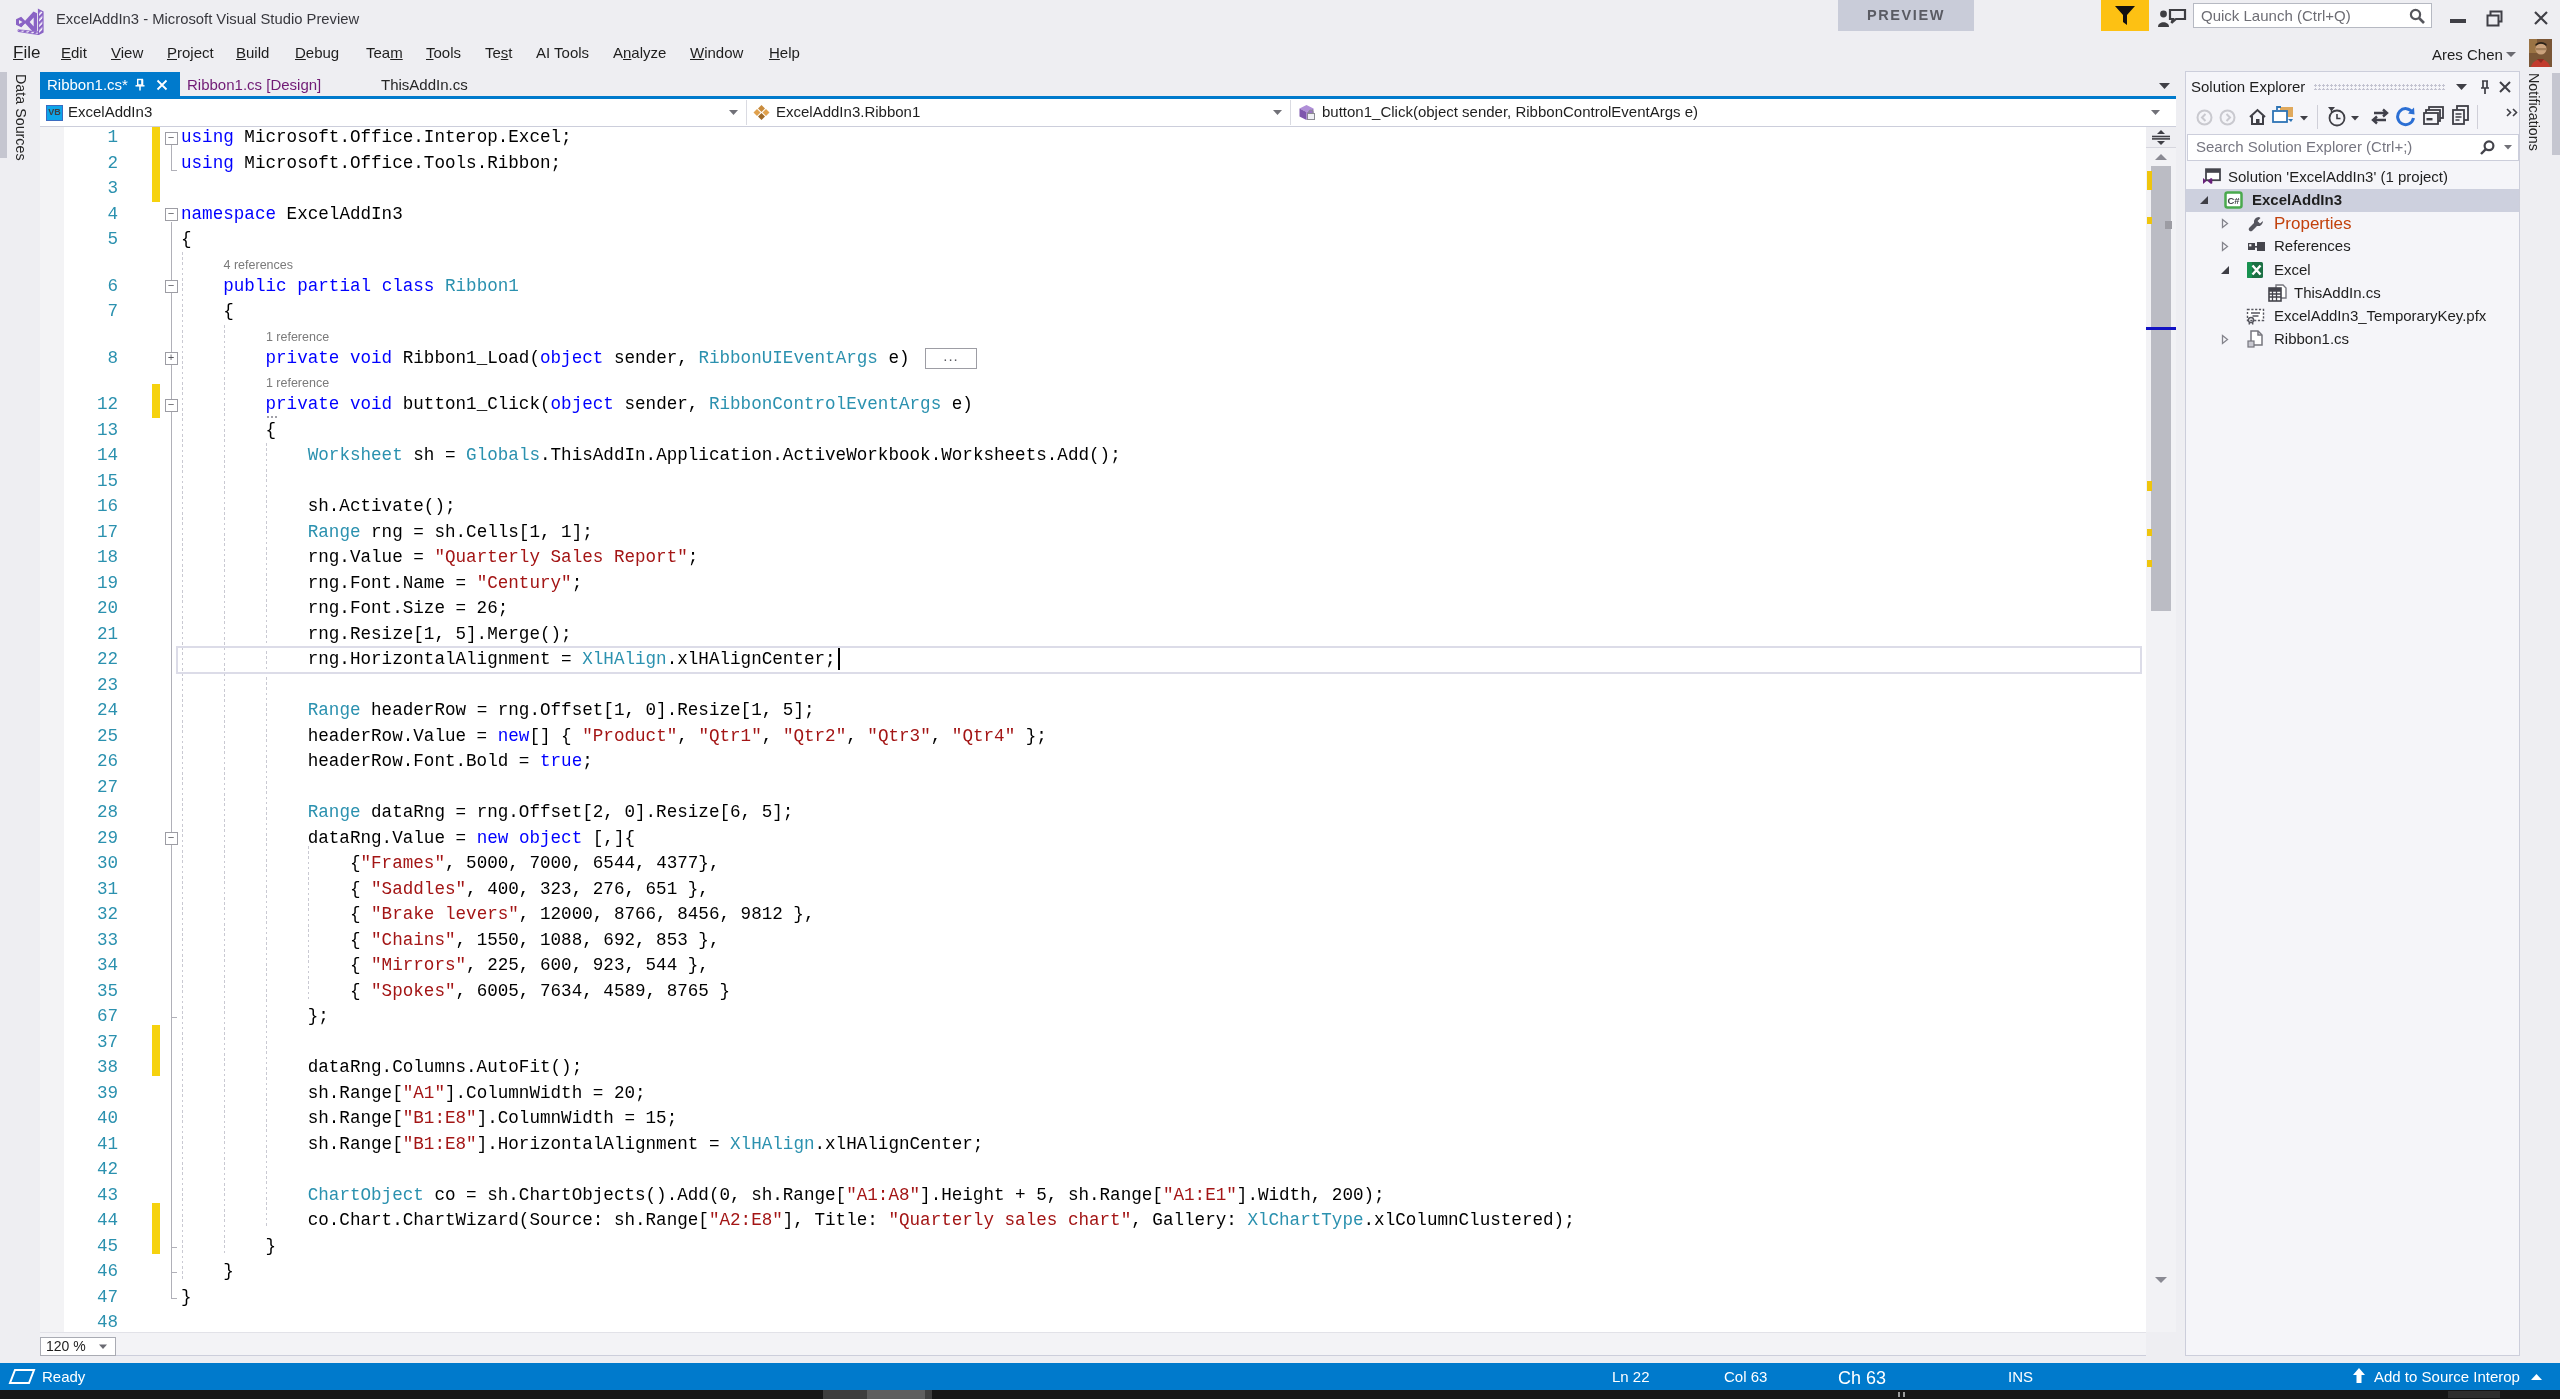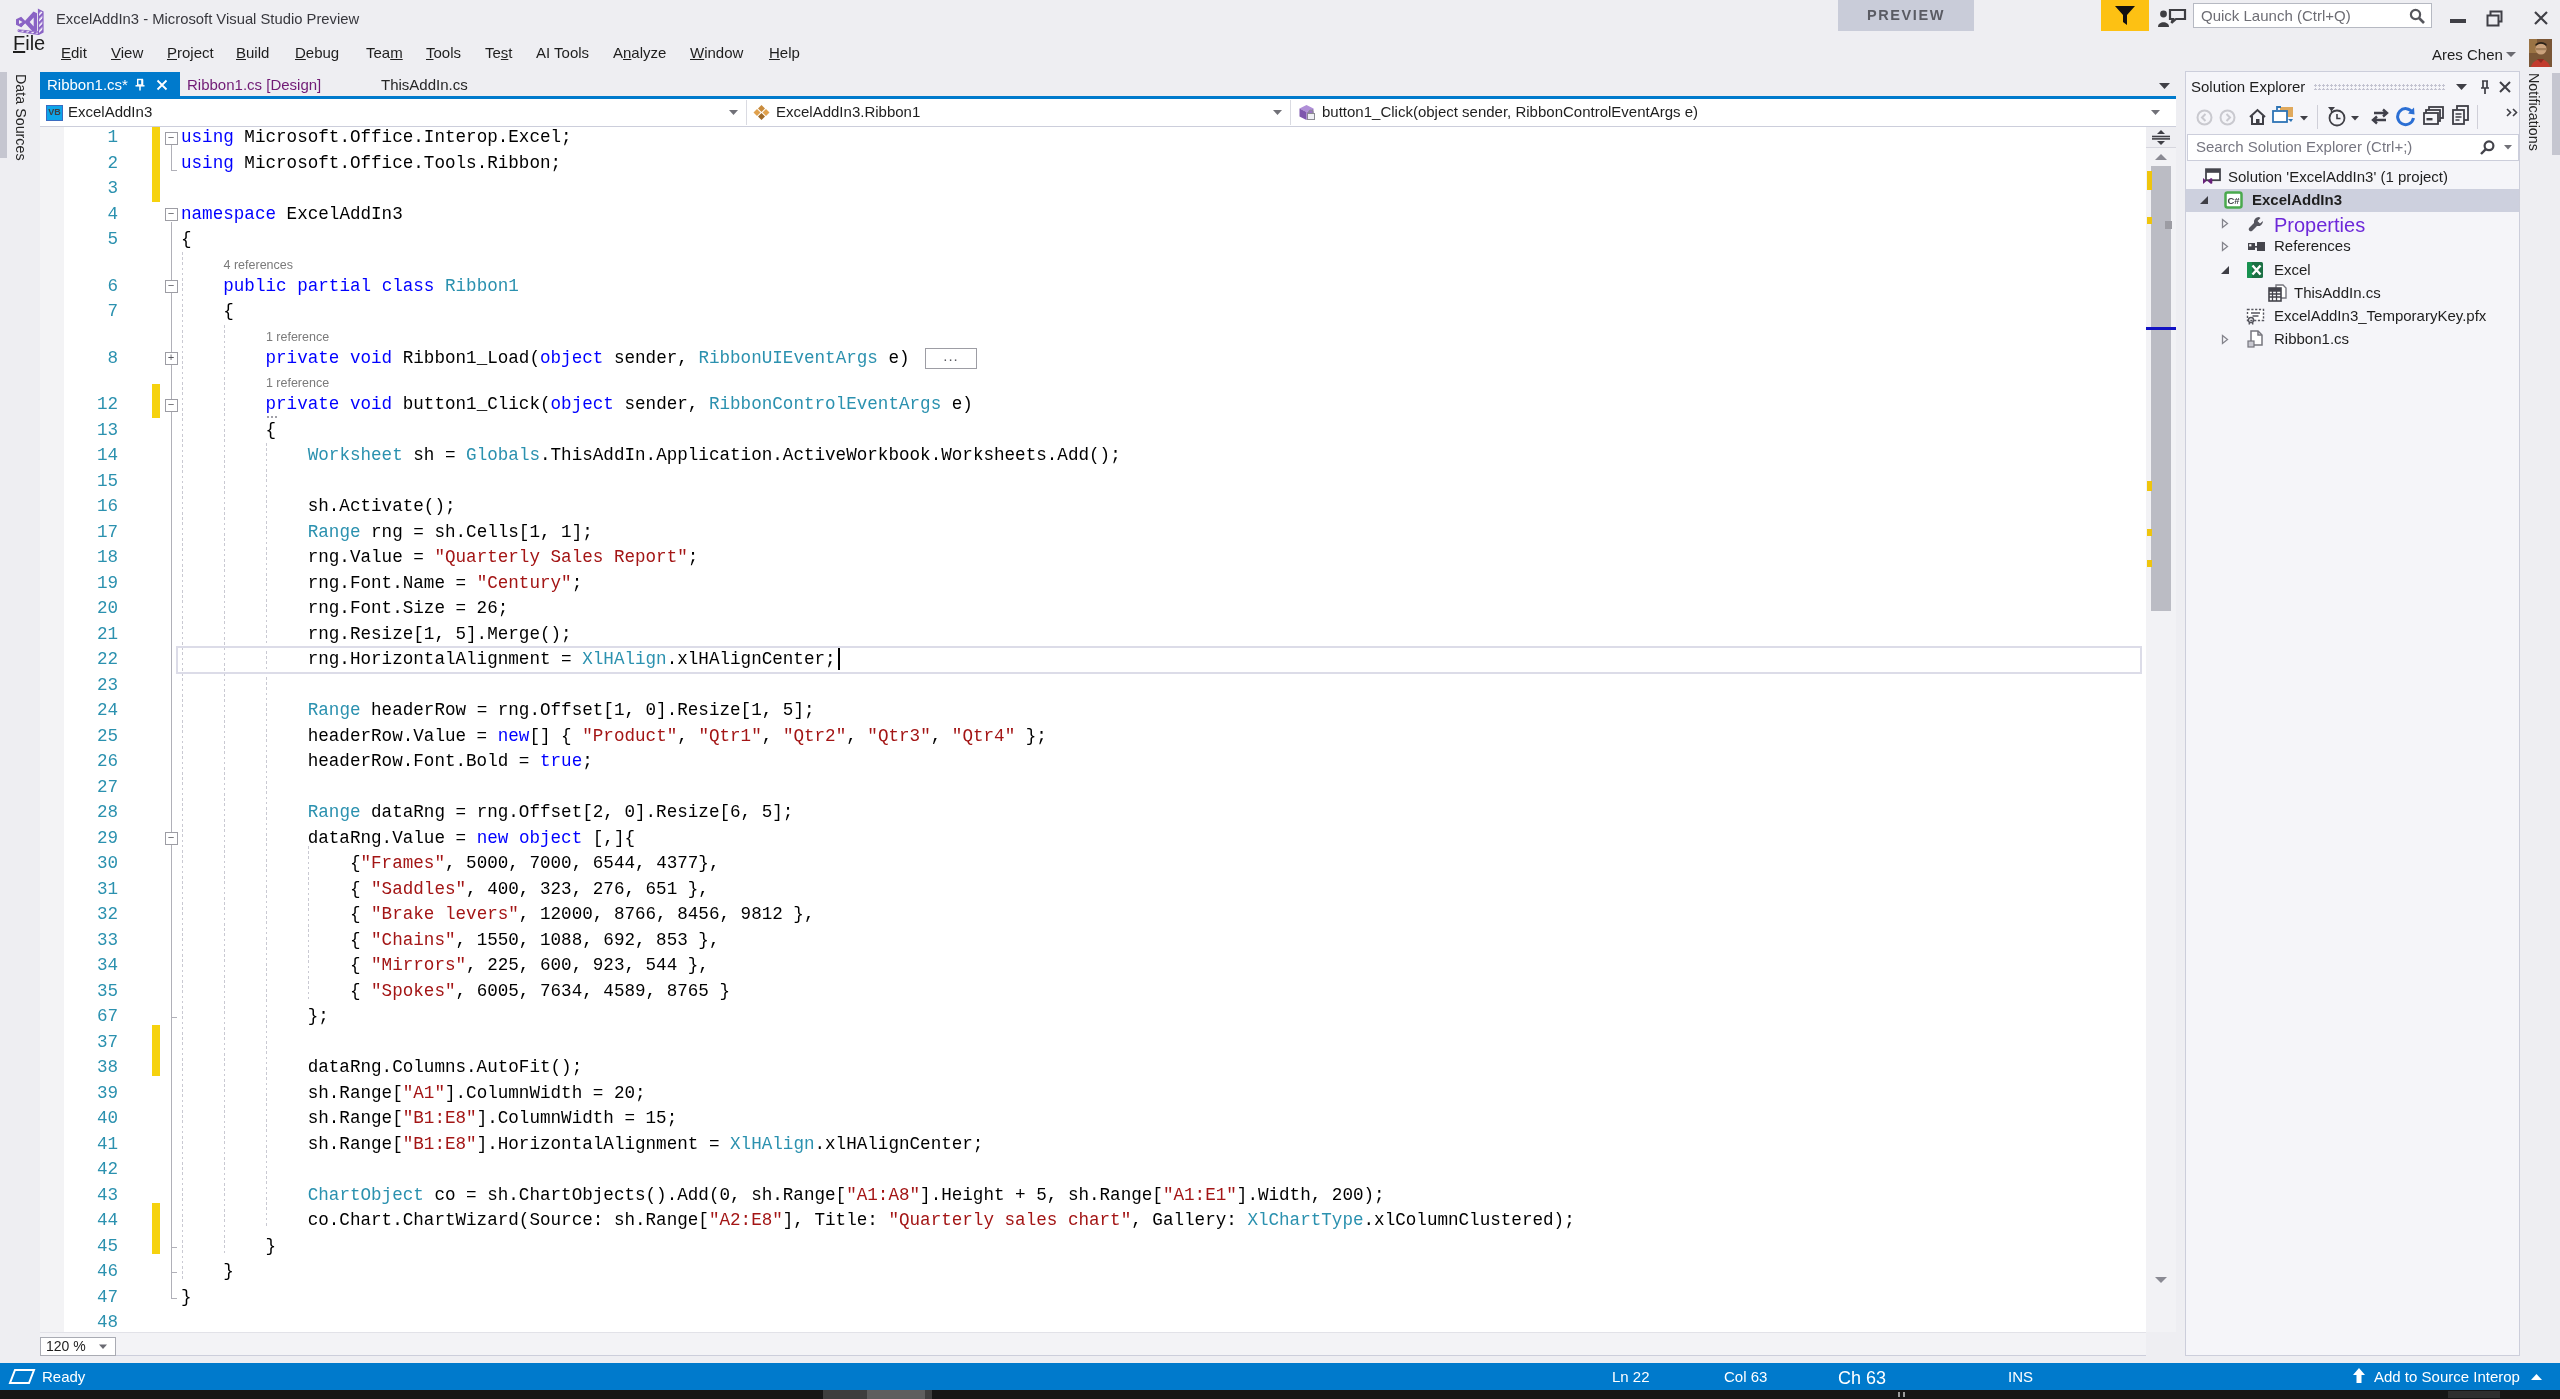--- a/index.html
+++ b/index.html
@@ -46,21 +46,21 @@
 <line x1="11" y1="11" x2="16" y2="16" stroke="#55565c" stroke-width="2.6"></line>
   </svg>
 <div class="a" style="left:2450px;top:19px;width:16px;height:4px;background:#3f3f46"></div>
 <svg class="a" style="left:2486px;top:10px" width="18" height="17" viewBox="0 0 18 17">
 <rect x="4.5" y="1.5" width="11" height="10" fill="none" stroke="#3f3f46" stroke-width="2"></rect>
 <rect x="1.5" y="5.5" width="11" height="10" fill="#eeeef2" stroke="#3f3f46" stroke-width="2"></rect>
   </svg>
 <svg class="a" style="left:2533px;top:10px" width="16" height="16" viewBox="0 0 16 16">
 <path d="M2 2 L14 14 M14 2 L2 14" stroke="#3f3f46" stroke-width="2.2"></path>
   </svg>
-<div class="a" style="left:13px;top:34px;font-size:20px;color:#1e1e1e;line-height:18px"><u>F</u>ile</div>
+<div class="a" style="left:13px;top:44px;font-size:17px;color:#1e1e1e;line-height:18px"><u>F</u>ile</div>
 <div class="a" style="left:61px;top:44px;font-size:15px;color:#1e1e1e;line-height:18px"><u>E</u>dit</div>
 <div class="a" style="left:111px;top:44px;font-size:15px;color:#1e1e1e;line-height:18px"><u>V</u>iew</div>
 <div class="a" style="left:167px;top:44px;font-size:15px;color:#1e1e1e;line-height:18px"><u>P</u>roject</div>
 <div class="a" style="left:236px;top:44px;font-size:15px;color:#1e1e1e;line-height:18px"><u>B</u>uild</div>
 <div class="a" style="left:295px;top:44px;font-size:15px;color:#1e1e1e;line-height:18px"><u>D</u>ebug</div>
 <div class="a" style="left:366px;top:44px;font-size:15px;color:#1e1e1e;line-height:18px">Tea<u>m</u></div>
 <div class="a" style="left:426px;top:44px;font-size:15px;color:#1e1e1e;line-height:18px"><u>T</u>ools</div>
 <div class="a" style="left:485px;top:44px;font-size:15px;color:#1e1e1e;line-height:18px">Te<u>s</u>t</div>
 <div class="a" style="left:536px;top:44px;font-size:15px;color:#1e1e1e;line-height:18px">AI Tools</div>
 <div class="a" style="left:613px;top:44px;font-size:15px;color:#1e1e1e;line-height:18px">A<u>n</u>alyze</div>
@@ -375,21 +375,21 @@
     <rect x="1.5" y="1.5" width="16" height="15" fill="#fff" stroke="#49a94d" stroke-width="2.5" rx="2"></rect>
     <text x="9.5" y="13" font-family="Liberation Sans" font-size="9.5" font-weight="bold" fill="#3f3f46" text-anchor="middle">C#</text>
   </svg>
 <div class="a" style="left:2252px;top:190.5px;font-size:15px;font-weight:bold;color:#1e1e1e">ExcelAddIn3</div>
 <svg class="a" style="left:2221px;top:218px" width="8" height="11" viewBox="0 0 8 11">
     <path d="M1.5 1.5 L6.5 5.5 L1.5 9.5 Z" fill="none" stroke="#84848c" stroke-width="1.3"></path>
   </svg>
 <svg class="a" style="left:2247px;top:215px" width="18" height="18" viewBox="0 0 18 18">
     <path d="M12 2 a5 5 0 0 0 -5 6 L2 13 a2.2 2.2 0 0 0 3 3 L10 11 a5 5 0 0 0 6 -5 L13 8.5 L10.5 6 L13.5 3 Z" fill="#55555e"></path>
   </svg>
-<div class="a" style="left:2274px;top:214.0px;font-size:20px;color:#6d28d9">Properties</div>
+<div class="a" style="left:2274px;top:214.0px;font-size:17px;color:#c2410c">Properties</div>
 <svg class="a" style="left:2221px;top:241px" width="8" height="11" viewBox="0 0 8 11">
     <path d="M1.5 1.5 L6.5 5.5 L1.5 9.5 Z" fill="none" stroke="#84848c" stroke-width="1.3"></path>
   </svg>
 <svg class="a" style="left:2247px;top:238px" width="18" height="18" viewBox="0 0 18 18">
     <rect x="1" y="5" width="7" height="7" fill="#45454d"></rect>
     <rect x="10" y="4" width="8" height="9" fill="#45454d"></rect>
     <rect x="8" y="8" width="3" height="1.6" fill="#45454d"></rect>
     <rect x="2.2" y="6.2" width="2.2" height="2.2" fill="#fff"></rect>
   </svg>
 <div class="a" style="left:2274px;top:237.0px;font-size:15px;color:#1e1e1e">References</div>

